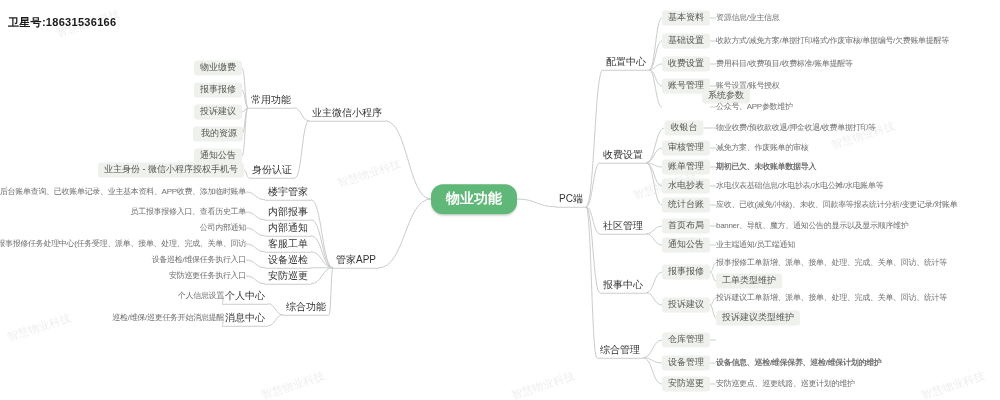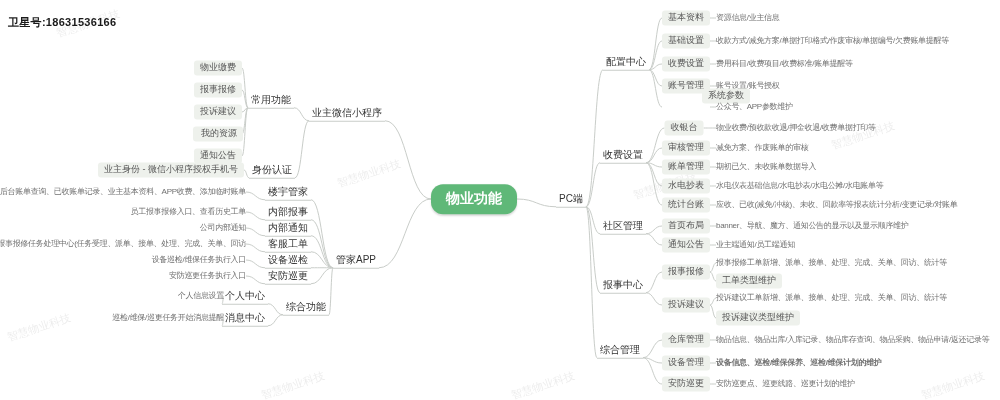--- a/index.html
+++ b/index.html
@@ -165,39 +165,38 @@
       <div class="node pill" style="left: 686px; top: 86px; transform: translate(-50%, -50%);">账号管理</div>
       <div class="node leaf" style="left: 716px; top: 86px; transform: translate(0px, -50%);">账号设置/账号授权</div>
       <div class="node pill" style="left: 686px; top: 96px; transform: translate(-50%, -50%); margin-left: 40px;">系统参数</div>
       <div class="node leaf" style="left: 716px; top: 107px; transform: translate(0px, -50%);">公众号、APP参数维护</div>
       <div class="node branch" style="left: 623px; top: 155px; transform: translate(-50%, -50%);">收费设置</div>
       <div class="node pill" style="left: 684px; top: 128px; transform: translate(-50%, -50%);">收银台</div>
       <div class="node leaf" style="left: 716px; top: 128px; transform: translate(0px, -50%);">物业收费/预收款收退/押金收退/收费单据打印等</div>
       <div class="node pill" style="left: 686px; top: 148px; transform: translate(-50%, -50%);">审核管理</div>
       <div class="node leaf" style="left: 716px; top: 148px; transform: translate(0px, -50%);">减免方案、作废账单的审核</div>
       <div class="node pill" style="left: 686px; top: 167px; transform: translate(-50%, -50%);">账单管理</div>
-      <div class="node leaf" style="left: 716px; top: 167px; transform: translate(0px, -50%);">期初已欠、未收账单数据导入</div>
+      <div class="node leaf" style="left: 716px; top: 167px; transform: translate(0px, -50%); font-weight: bold;">期初已欠、未收账单数据导入</div>
       <div class="node pill" style="left: 686px; top: 186px; transform: translate(-50%, -50%);">水电抄表</div>
       <div class="node leaf" style="left: 716px; top: 186px; transform: translate(0px, -50%);">水电仪表基础信息/水电抄表/水电公摊/水电账单等</div>
       <div class="node pill" style="left: 686px; top: 205px; transform: translate(-50%, -50%);">统计台账</div>
       <div class="node leaf" style="left: 716px; top: 205px; transform: translate(0px, -50%);">应收、已收(减免/冲核)、未收、回款率等报表统计分析/变更记录/对账单</div>
       <div class="node branch" style="left: 623px; top: 226px; transform: translate(-50%, -50%);">社区管理</div>
       <div class="node pill" style="left: 686px; top: 226px; transform: translate(-50%, -50%);">首页布局</div>
       <div class="node leaf" style="left: 716px; top: 226px; transform: translate(0px, -50%);">banner、导航、魔方、通知公告的显示以及显示顺序维护</div>
       <div class="node pill" style="left: 686px; top: 245px; transform: translate(-50%, -50%);">通知公告</div>
       <div class="node leaf" style="left: 716px; top: 245px; transform: translate(0px, -50%);">业主端通知/员工端通知</div>
       <div class="node branch" style="left: 623px; top: 285px; transform: translate(-50%, -50%);">报事中心</div>
       <div class="node pill" style="left: 686px; top: 272px; transform: translate(-50%, -50%);">报事报修</div>
       <div class="node leaf" style="left: 716px; top: 263px; transform: translate(0px, -50%);">报事报修工单新增、派单、接单、处理、完成、关单、回访、统计等</div>
       <div class="node pill" style="left: 716px; top: 281px; transform: translate(0px, -50%);">工单类型维护</div>
       <div class="node pill" style="left: 686px; top: 305px; transform: translate(-50%, -50%);">投诉建议</div>
       <div class="node leaf" style="left: 716px; top: 298px; transform: translate(0px, -50%);">投诉建议工单新增、派单、接单、处理、完成、关单、回访、统计等</div>
       <div class="node pill" style="left: 716px; top: 318px; transform: translate(0px, -50%);">投诉建议类型维护</div>
       <div class="node branch" style="left: 620px; top: 350px; transform: translate(-50%, -50%);">综合管理</div>
       <div class="node pill" style="left: 686px; top: 340px; transform: translate(-50%, -50%);">仓库管理</div>
-      <div class="node leaf" style="left: 716px; top: 340px; transform: translate(0px, -50%);">物品信息、物品出库/入库记录、物品库存查询、物品采购、物品申请/返还记录等</div>
       <div class="node pill" style="left: 686px; top: 363px; transform: translate(-50%, -50%);">设备管理</div>
       <div class="node leaf" style="left: 716px; top: 363px; transform: translate(0px, -50%); font-weight: bold;">设备信息、巡检/维保保养、巡检/维保计划的维护</div>
       <div class="node pill" style="left: 686px; top: 384px; transform: translate(-50%, -50%);">安防巡更</div>
       <div class="node leaf" style="left: 716px; top: 384px; transform: translate(0px, -50%);">安防巡更点、巡更线路、巡更计划的维护</div>
     </div>
   <div class="title">卫星号:18631536166</div>
 </div>
 
 </body></html>

